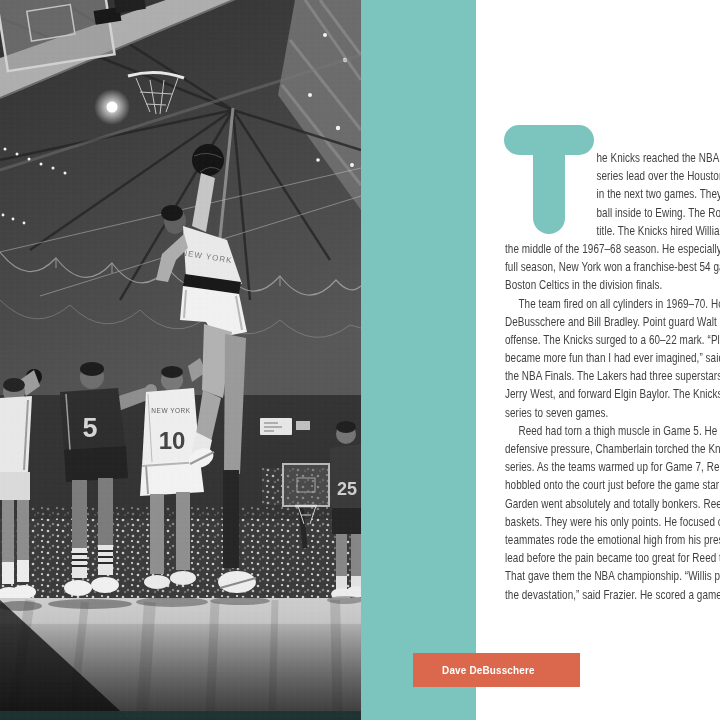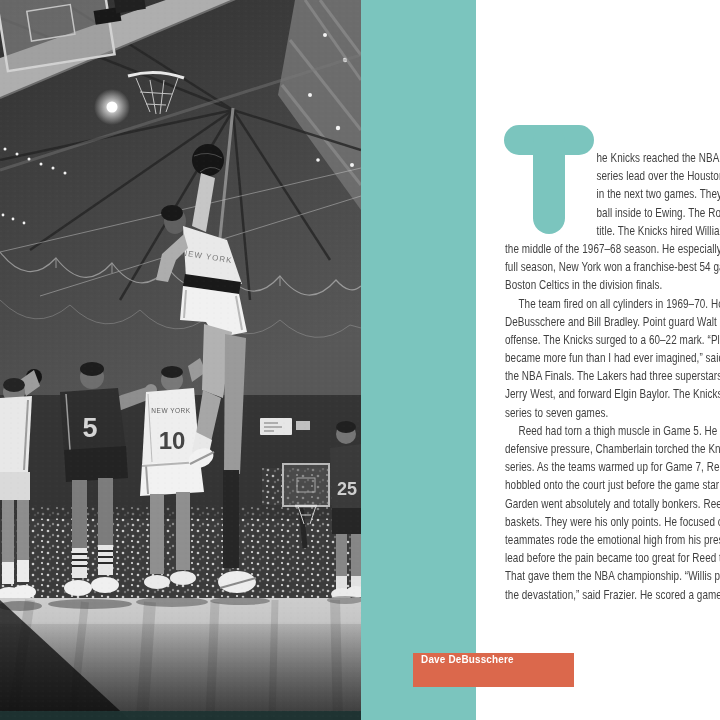--- a/index.html
+++ b/index.html
@@ -17,22 +17,22 @@
     position:absolute;left:505px;top:149px;width:620px;
     transform:scaleX(0.75);transform-origin:0 0;
   }
   .line{
     white-space:pre;height:18.2px;line-height:18.2px;
     font-size:13.2px;color:#3f3f3f;letter-spacing:0.1px;
   }
   .beside-cap{padding-left:122px;}
   .indent{padding-left:18px;}
   .caption{
-    position:absolute;left:413px;top:653px;width:161px;height:34px;
-    background:#db684c;display:flex;align-items:flex-start;z-index:5;
+    position:absolute;left:413px;top:653px;width:146px;height:34px;
+    background:#db684c;display:flex;align-items:center;z-index:5;padding-left:21px;
   }
   .caption span{
     color:#ffffff;font-weight:bold;font-size:11px;padding-left:9px;
     letter-spacing:0.2px;transform:scaleX(0.9);transform-origin:0 50%;
     white-space:nowrap;
   }
 </style>
 </head>
 <body>
 

